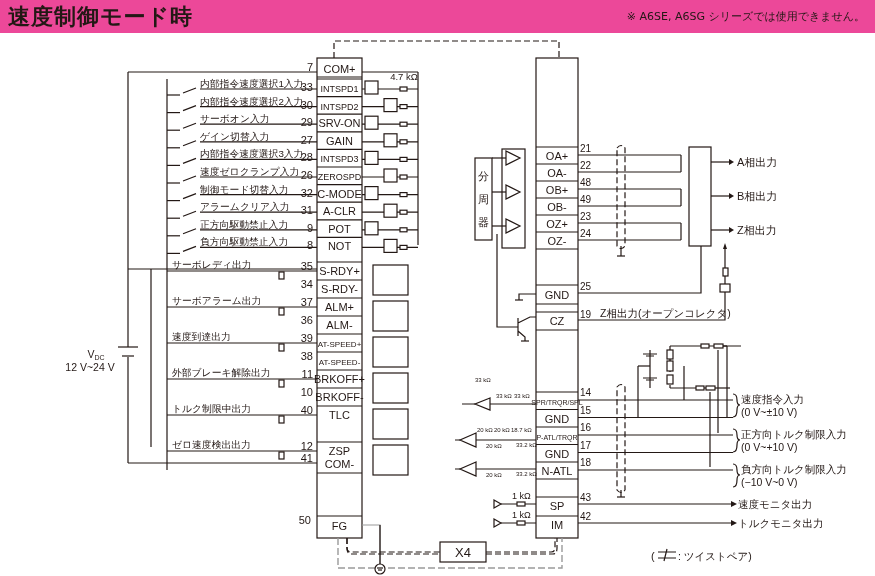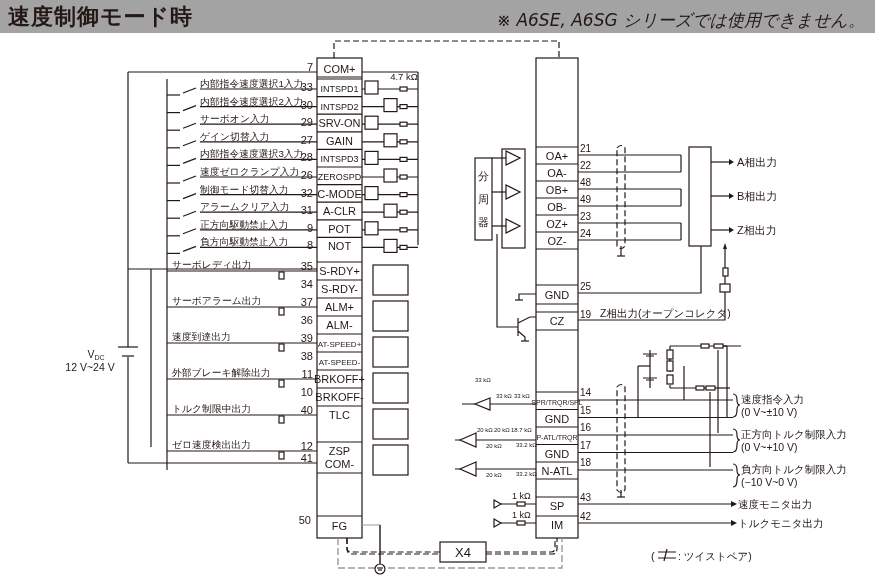--- a/index.html
+++ b/index.html
@@ -1,20 +1,20 @@
 <!DOCTYPE html>
 <html><head>
 <meta charset="utf-8">
 <style>
   html, body { margin:0; padding:0; background:#ffffff; }
   body { width:875px; height:576px; position:relative; overflow:hidden;
          font-family:"DejaVu Sans", "Liberation Sans", sans-serif; }
-  .header { position:absolute; left:0; top:0; width:875px; height:33px; background:#a3a3a3; }
+  .header { position:absolute; left:0; top:0; width:875px; height:33px; background:#ec4899; }
   .title { position:absolute; left:8px; top:2px; font-size:22px; font-weight:bold; color:#231815; letter-spacing:1px; }
-  .note { position:absolute; right:10px; top:9px; font-size:17px; color:#231815;font-style:italic; }
+  .note { position:absolute; right:10px; top:9px; font-size:11px; color:#231815; }
   svg { position:absolute; left:0; top:0; }
   svg text { font-family:"Liberation Sans", "DejaVu Sans", sans-serif; fill:#231815; }
   .w { stroke:#231815; stroke-width:1.2; fill:none; }
   .wg { stroke:#9a9a9a; stroke-width:1.2; fill:none; }
   .box { stroke:#231815; stroke-width:1.2; fill:#ffffff; }
   .dash { stroke:#231815; stroke-width:1.2; fill:none; stroke-dasharray:6 3; }
   .gdash { stroke:#9a9a9a; stroke-width:1.4; fill:none; stroke-dasharray:7 3; }
   .dot { fill:#231815; }
 </style>
 </head>

